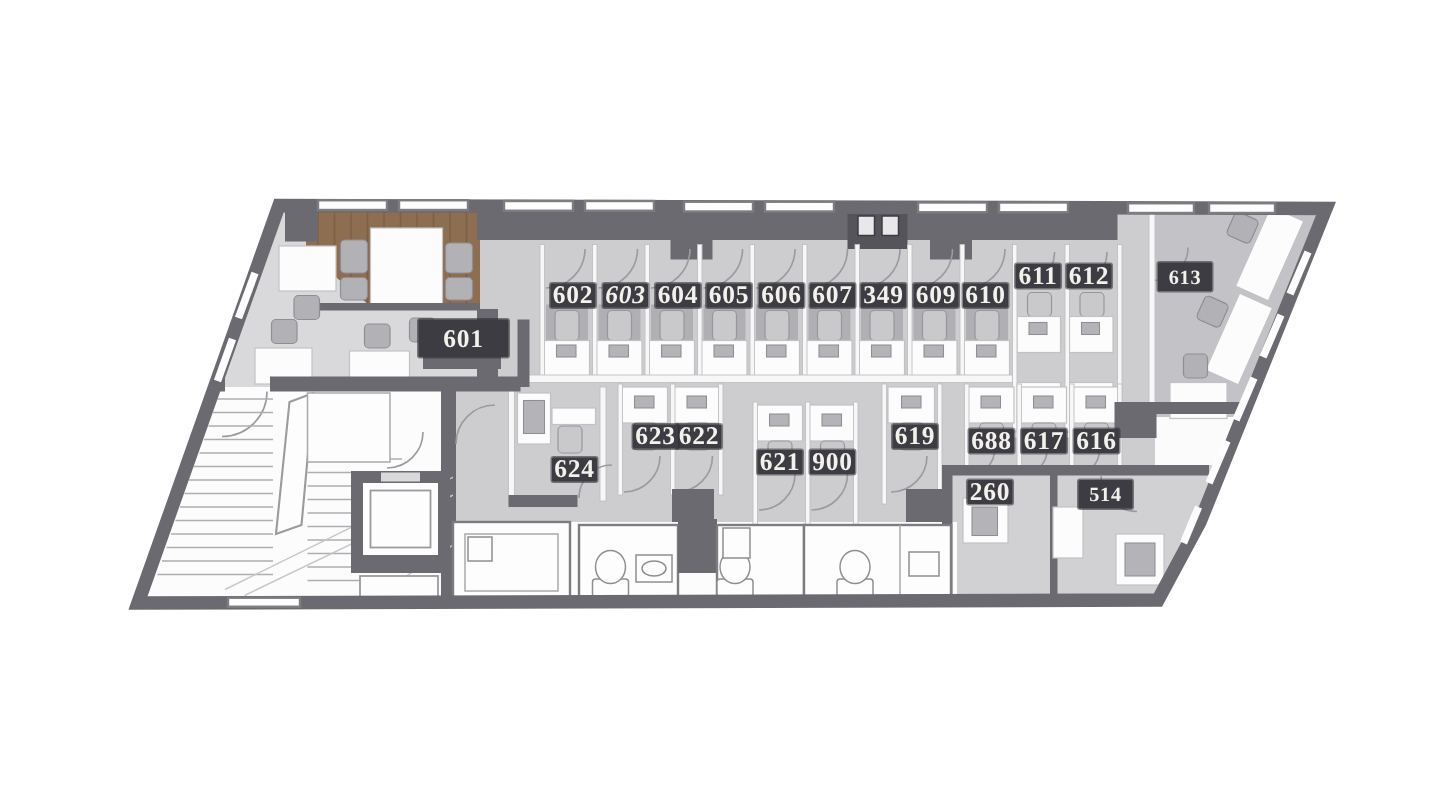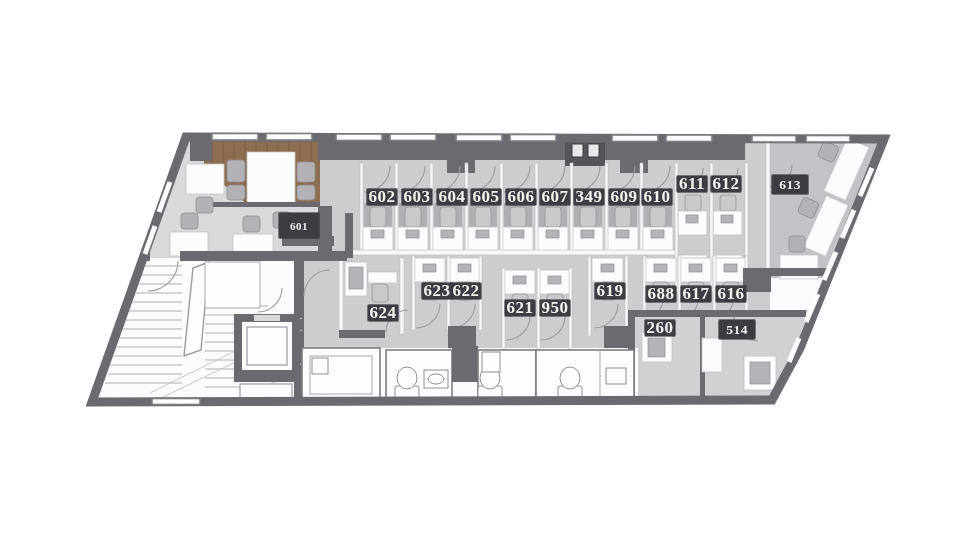--- a/index.html
+++ b/index.html
@@ -5,21 +5,21 @@
   html,body{margin:0;padding:0;background:#ffffff;}
   .stage{position:relative;width:960px;height:540px;background:#ffffff;overflow:hidden;
          font-family:"Liberation Sans",sans-serif;}
   .plan-svg{position:absolute;left:0;top:0;}
   .badge{position:absolute;display:flex;align-items:center;justify-content:center;
          background:#3d3c43;color:#f3f1ec;font-family:"Liberation Serif",serif;
          font-weight:700;letter-spacing:.5px;border-radius:1px;
          box-shadow:0 0 0 1px rgba(40,40,46,.55);}
   .b-sm{width:30px;height:16px;font-size:17px;}
   .b-md{width:36px;height:19px;font-size:13.5px;}
-  .b-lg{width:40px;height:25px;font-size:11px;text-align:center;}
+  .b-lg{width:60px;height:25px;font-size:17px;text-align:center;}
   
   .wall{fill:#6b6a70;}
   .part{fill:#f7f7f8;stroke:#bfbfc3;stroke-width:.6;}
   .desk{fill:#fcfcfc;stroke:#c2c2c5;stroke-width:.8;}
   .mon{fill:#b4b4b8;stroke:#8f8f93;stroke-width:.7;}
   .chair{fill:#c9c9cc;stroke:#97979b;stroke-width:.8;}
   .chair2{fill:#b2b2b6;stroke:#8f8f93;stroke-width:.8;}
   .arc{fill:none;stroke:#9b9b9f;stroke-width:1.1;}
   .thinw{fill:#fdfdfd;stroke:#7d7c81;stroke-width:1.6;}
   .tread{stroke:#aeaeb2;stroke-width:1;}
@@ -333,36 +333,36 @@
       <line x1="854" y1="210" x2="842" y2="238"></line>
       <line x1="836" y1="252" x2="824" y2="280"></line>
       <line x1="818" y1="294" x2="806" y2="322"></line>
       <line x1="799" y1="338" x2="789" y2="362"></line>
     </g>
   </g>
 </svg>
 
 <div class="badge b-lg" style="left:279px;top:213px;">601</div>
 <div class="badge b-sm" style="left:367px;top:189px;">602</div>
-<div class="badge b-sm" style="left:402px;top:189px;">603</div>
+<div class="badge b-sm" style="left:402px;top:189px;font-style:italic;">603</div>
 <div class="badge b-sm" style="left:437px;top:189px;">604</div>
 <div class="badge b-sm" style="left:471px;top:189px;">605</div>
 <div class="badge b-sm" style="left:506px;top:189px;">606</div>
 <div class="badge b-sm" style="left:540px;top:189px;">607</div>
 <div class="badge b-sm" style="left:574px;top:189px;">349</div>
 <div class="badge b-sm" style="left:609px;top:189px;">609</div>
 <div class="badge b-sm" style="left:642px;top:189px;">610</div>
 <div class="badge b-sm" style="left:677px;top:176px;">611</div>
 <div class="badge b-sm" style="left:711px;top:176px;">612</div>
 <div class="badge b-md" style="left:772px;top:175px;">613</div>
 <div class="badge b-md" style="left:719px;top:320px;">514</div>
 <div class="badge b-sm" style="left:645px;top:320px;">260</div>
 <div class="badge b-sm" style="left:716px;top:286px;">616</div>
 <div class="badge b-sm" style="left:681px;top:286px;">617</div>
 <div class="badge b-sm" style="left:646px;top:286px;">688</div>
 <div class="badge b-sm" style="left:595px;top:283px;">619</div>
-<div class="badge b-sm" style="left:540px;top:300px;">950</div>
+<div class="badge b-sm" style="left:540px;top:300px;">900</div>
 <div class="badge b-sm" style="left:505px;top:300px;">621</div>
 <div class="badge b-sm" style="left:451px;top:283px;">622</div>
 <div class="badge b-sm" style="left:422px;top:283px;">623</div>
 <div class="badge b-sm" style="left:368px;top:305px;">624</div>
 
 </div>
 
 </body></html>

